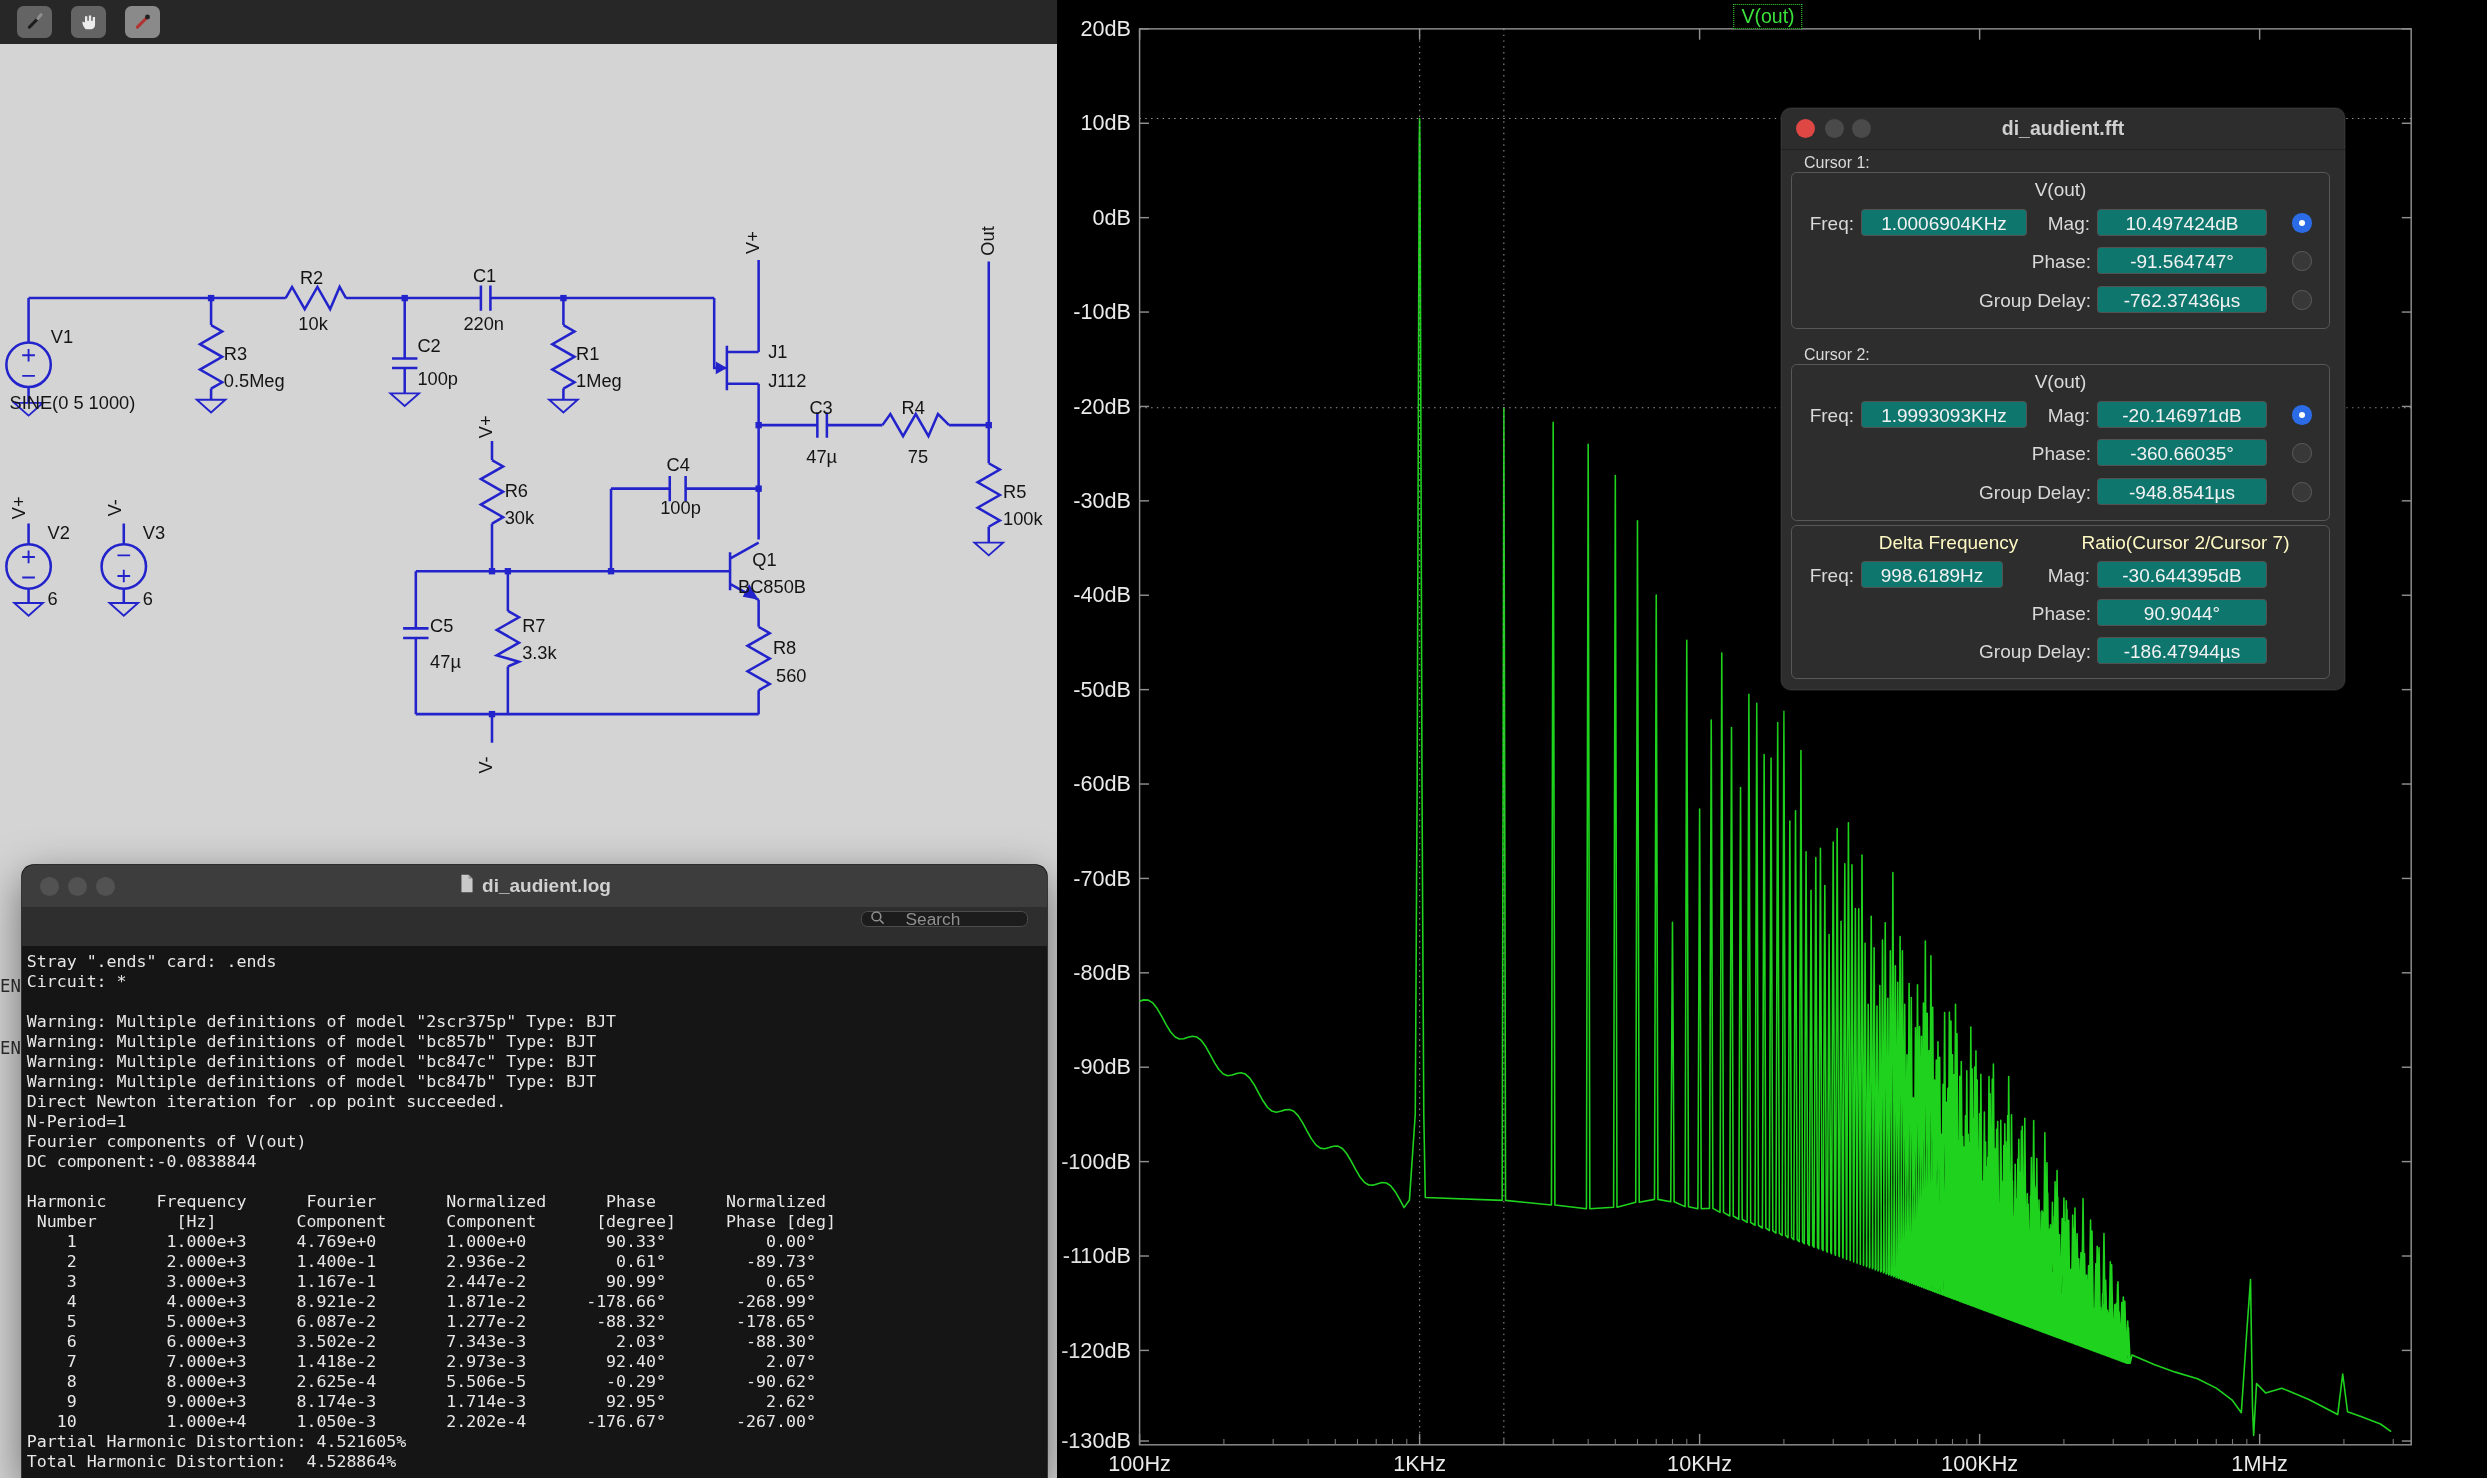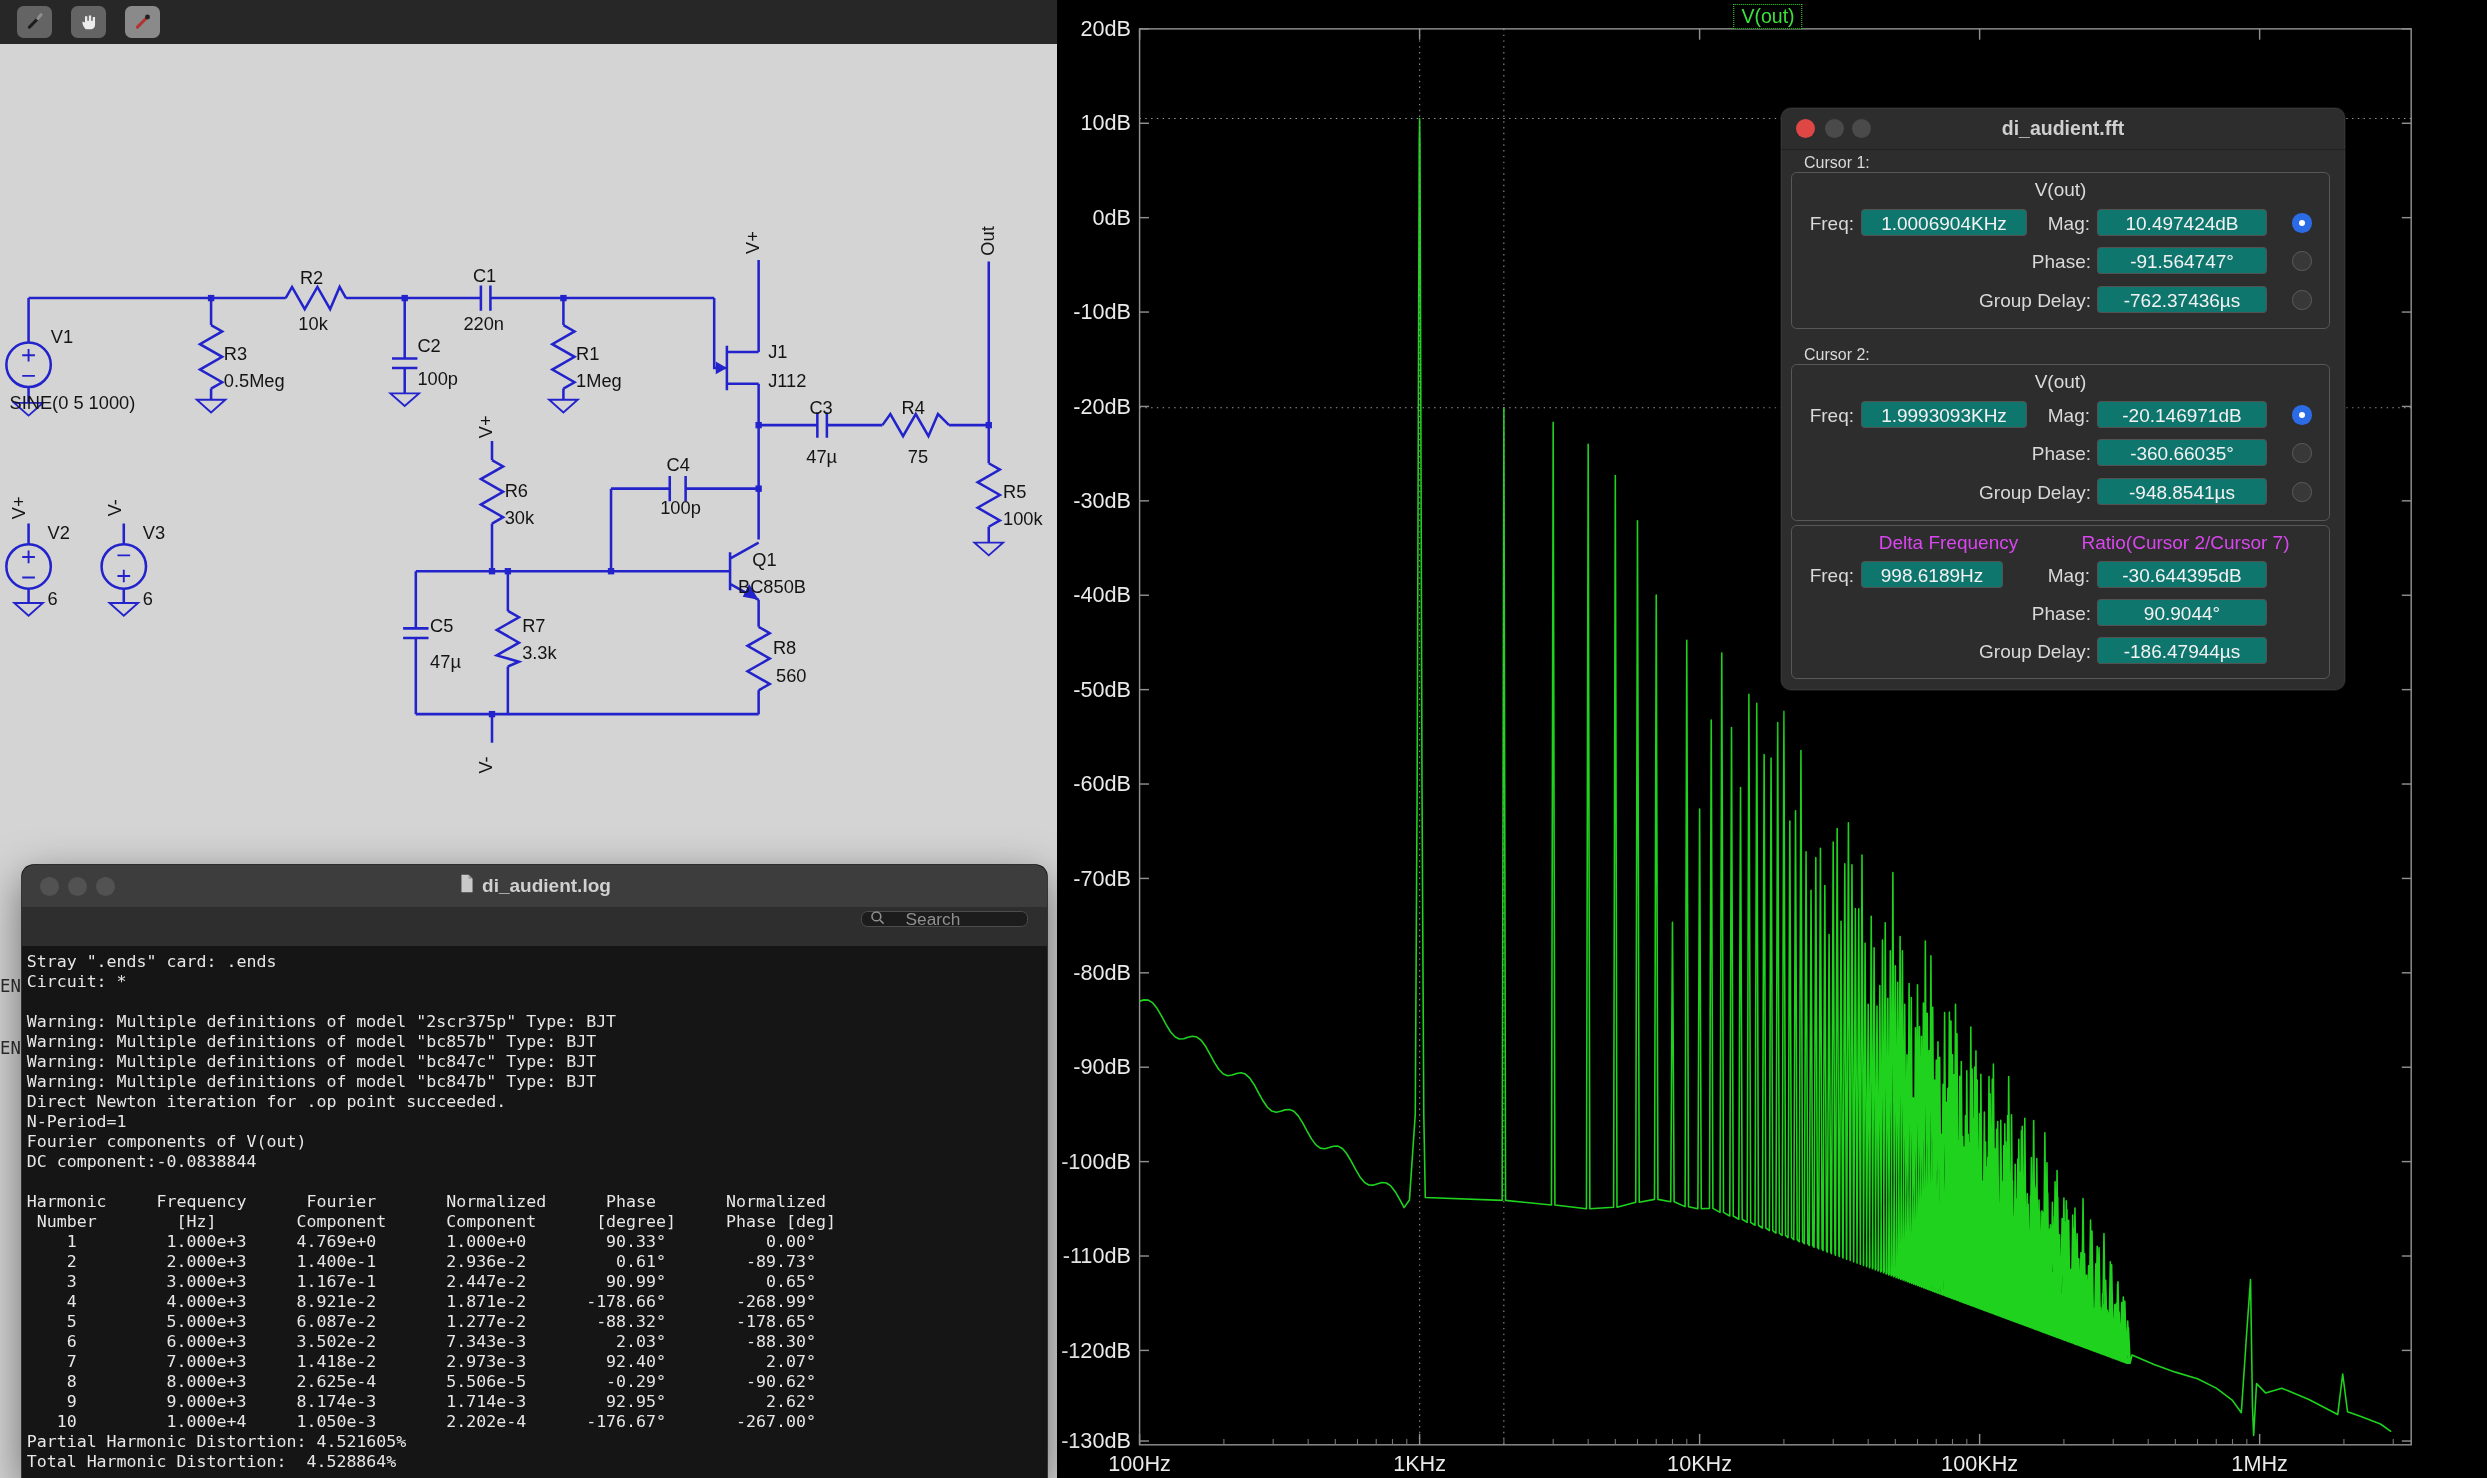--- a/index.html
+++ b/index.html
@@ -42,21 +42,21 @@
   .fl.right{left:180px;width:118px;}
   .fl.right2{left:108px;width:191px;}
   .fv{position:absolute;top:0;height:27.4px;line-height:27.4px;background:#0f766e;border:0.7px solid #535353;border-radius:3.6px;color:#f2f2f2;font-size:19px;text-align:center;box-sizing:border-box;}
   .fv.freq{left:69px;width:166px;}
   .fv.freq.narrow{width:142px;}
   .fv.val{left:305px;width:170px;}
   .radio{position:absolute;left:500px;top:4.3px;width:19.5px;height:19.5px;border-radius:50%;}
   .radio.on{background:#2b6be6;}
   .radio.on::after{content:"";position:absolute;left:6.5px;top:6.5px;width:6.5px;height:6.5px;background:#fff;border-radius:50%;}
   .radio.off{background:#383838;border:0.7px solid #5c5c5c;box-sizing:border-box;}
-  .fd-head{position:absolute;top:5.8px;color:#d946ef;font-size:19px;text-align:center;}
+  .fd-head{position:absolute;top:5.8px;color:#fef9c3;font-size:19px;text-align:center;}
   .fd-head.h1{left:48px;width:217px;}
   .fd-head.h2{left:271px;width:245px;}
 
   
   #log-window{position:absolute;left:22.4px;top:865px;width:1025px;height:613px;background:#151515;border-radius:11.5px 11.5px 0 0;
     box-shadow:0 0 0 0.7px #000,0 13px 43px rgba(0,0,0,.5);z-index:4;overflow:hidden;}
   .lw-titlebar{position:absolute;top:0;height:42px;left:0;right:0;background:#3d3d3d;border-bottom:0.7px solid #2a2a2a;}
   .lw-tl{position:absolute;top:11.5px;width:19px;height:19px;border-radius:50%;background:#525252;}
   .lw-title{position:absolute;inset:0;display:flex;align-items:center;justify-content:center;gap:7.2px;color:#d0d0d0;font-size:19px;font-weight:bold;}
   .lw-searchrow{position:absolute;top:42px;height:39px;left:0;right:0;background:#2e2e2e;}

